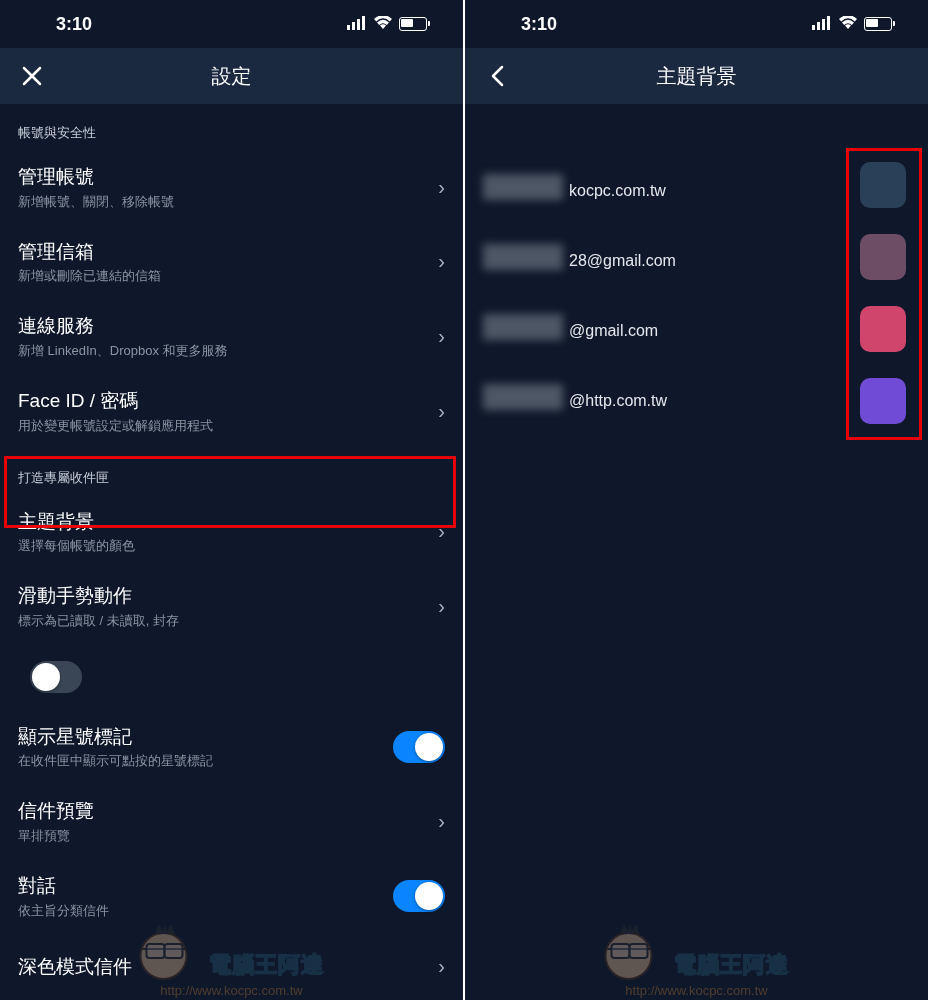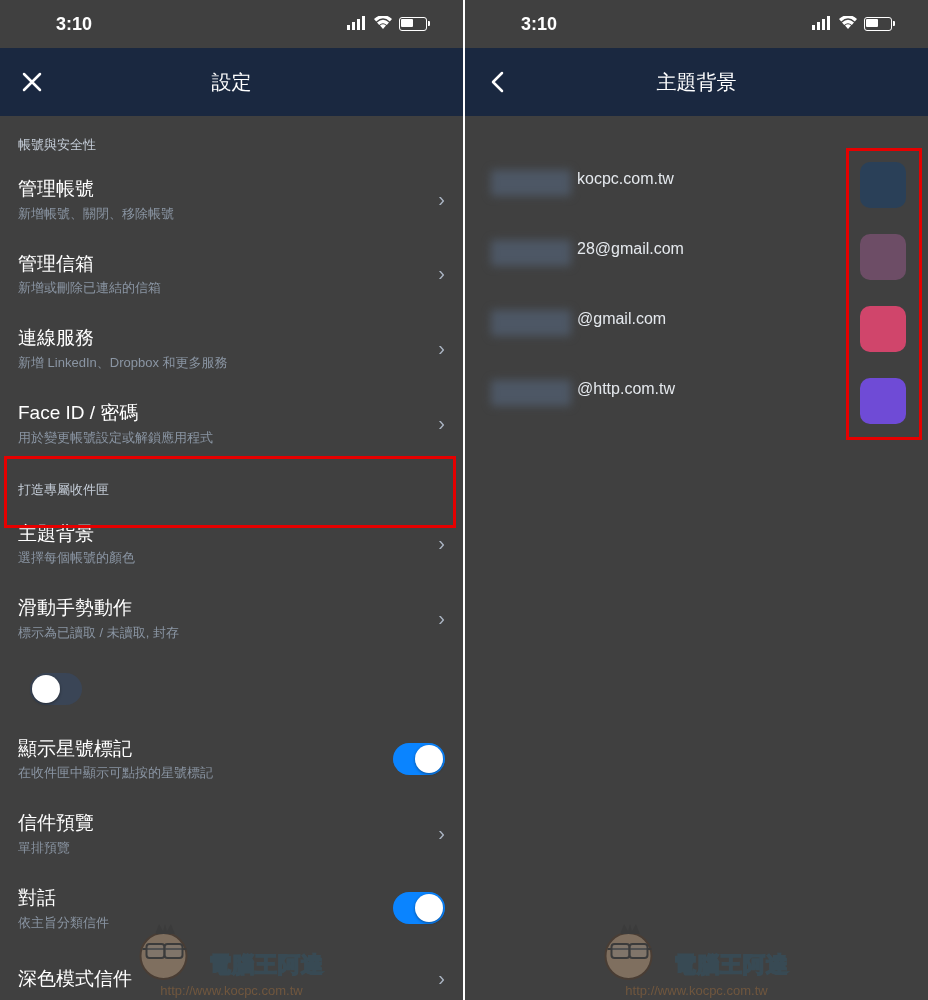--- a/index.html
+++ b/index.html
@@ -7,37 +7,37 @@
       background: #fff;
       font-family: -apple-system, BlinkMacSystemFont, "Segoe UI", sans-serif;
       width: 928px;
       height: 1000px;
       display: flex;
       gap: 2px;
     }
     .phone {
       width: 463px;
       height: 1000px;
-      background: #404040;
+      background: #0f172a;
       position: relative;
       overflow: hidden;
     }
     .status-bar {
       height: 48px;
       display: flex;
       justify-content: space-between;
       align-items: center;
       padding: 0 36px 0 56px;
       color: #fff;
       font-size: 18px;
       font-weight: 600;
     }
     .status-icons { display: flex; align-items: center; gap: 6px; }
     .nav-header {
-      height: 68px;
+      height: 56px;
       background: #1a2840;
       display: flex;
       align-items: center;
       padding: 0 18px;
       position: relative;
     }
     .nav-title {
       position: absolute;
       left: 50%;
       transform: translateX(-50%);
@@ -102,22 +102,22 @@
     }
     .toggle-on .toggle-knob { right: 2px; }
     .toggle-off .toggle-knob { left: 2px; }
     .highlight-box {
       position: absolute;
       border: 3px solid #e60000;
       pointer-events: none;
     }
     .acct-row {
       display: flex;
-      align-items: flex-start;
-      padding: 14px 26px;
+      align-items: flex-end;
+      padding: 14px 18px;
       min-height: 70px;
     }
     .acct-blur {
       width: 80px;
       height: 26px;
       background: #4d5765;
       filter: blur(4px);
       margin-right: 6px;
       border-radius: 2px;
     }

